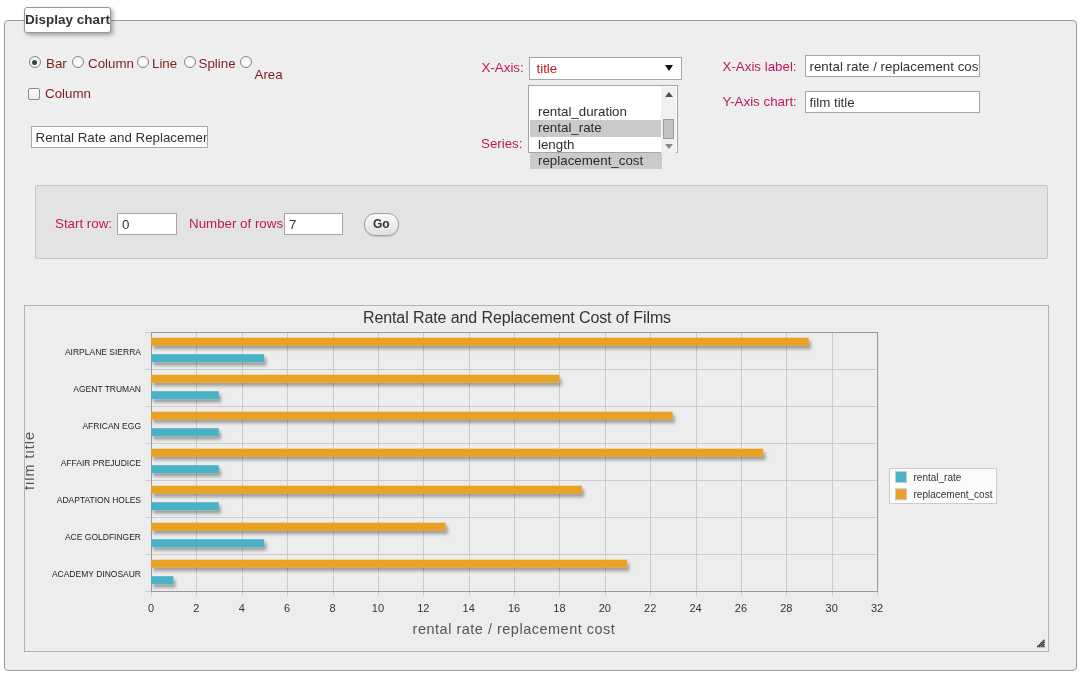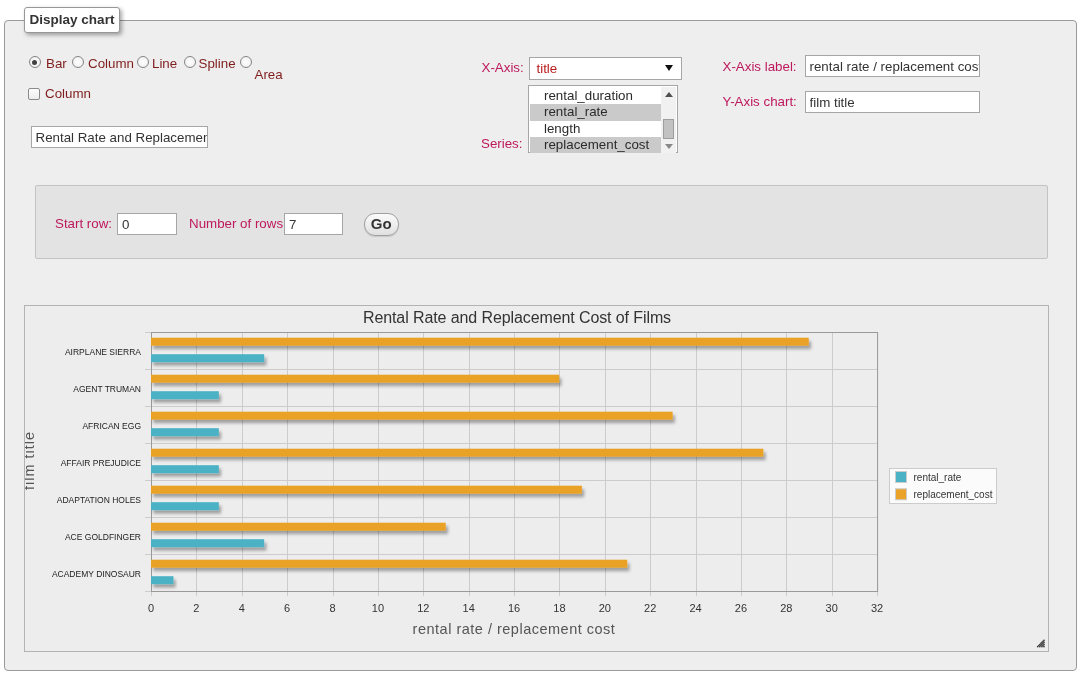--- a/index.html
+++ b/index.html
@@ -1,46 +1,46 @@
 <!DOCTYPE html>
 <html><head>
 <meta charset="utf-8">
 <style>
 * { margin:0; padding:0; box-sizing:border-box; }
 html,body { width:1081px; height:681px; background:#fff;
   font-family:"Liberation Sans", sans-serif; font-size:13.33px; color:#333; }
 .abs { position:absolute; }
 #fieldset { left:4px; top:20px; width:1073px; height:651px;
   background:#eeeeee; border:1px solid #9a9a9a; border-radius:4px; }
-#legendbox { left:24px; top:7px; width:96px; height:26px; background:#fff;
+#legendbox { left:24px; top:7px; width:87px; height:26px; background:#fff;
   border:1px solid #989898; border-radius:3px; box-shadow:2px 2px 4px rgba(0,0,0,0.35);
   font-weight:bold; font-size:13.5px; color:#333; text-align:center; line-height:24px; z-index:5; }
 .lbl { color:#be185d; }
 .rlab { color:#7f1d1d; }
 input.ti { position:absolute; border:1px solid #a6a6a6; background:#fff; height:22px;
   font-family:"Liberation Sans", sans-serif; font-size:13.33px; color:#333; padding:0 0 0 4px; border-radius:0; }
 .radio { position:absolute; width:12px; height:12px; border:1px solid #858585; border-radius:50%;
   background:radial-gradient(#ffffff 0%, #f4f4f4 60%, #e3e3e3 100%); }
 .radio.on::after { content:""; position:absolute; left:2.5px; top:2.5px; width:5px; height:5px;
   border-radius:50%; background:#424242; }
 .checkbox { position:absolute; width:12px; height:12px; border:1px solid #8b8b8b; border-radius:2px;
   background:linear-gradient(#fdfdfd,#ededed); }
 #panel { left:35px; top:185px; width:1013px; height:74px; background:#e3e3e3;
   border:1px solid #c3c3c3; border-radius:2px; }
 #gobtn { left:364px; top:213px; width:34.5px; height:22.5px; border:1px solid #9f9f9f; border-radius:11px;
-  background:linear-gradient(#fbfbfb,#e0e0e0); text-align:center; line-height:20.5px; font-size:15px; font-weight:bold; color:#333;
+  background:linear-gradient(#fbfbfb,#e0e0e0); text-align:center; line-height:20.5px; font-size:12px; font-weight:bold; color:#333;
   box-shadow:0 1px 1px rgba(0,0,0,0.12); }
 #chartbox { left:24px; top:305px; width:1025px; height:347px; background:#ededed;
   border:1px solid #b3b3b3; }
 #selbox { left:528.5px; top:56.5px; width:153.5px; height:23px; background:#fff; border:1px solid #a6a6a6; }
 #selbox .arrow { position:absolute; right:8px; top:7.5px; width:0; height:0;
   border-left:4px solid transparent; border-right:4px solid transparent; border-top:6px solid #111; }
 #listbox { left:528px; top:85px; width:150px; height:68px; background:#fff; border:1px solid #a6a6a6; }
-.opt { position:absolute; left:1px; width:131.5px; height:16.33px; line-height:16.33px; padding-left:14px;
-  font-size:13.33px; color:#2b2b2b; white-space:nowrap; overflow:hidden; }
+.opt { position:absolute; left:1px; width:131.5px; height:16.33px; line-height:16.33px; padding-left:8px;
+  font-size:13.33px; color:#2b2b2b; white-space:nowrap; overflow:hidden;margin-top:16px; }
 .opt.sel { background:#cacaca; }
 #sbar { position:absolute; right:1px; top:1px; width:15px; height:66px; background:#f1f1f1; }
 .sbtn { position:absolute; left:0; width:15px; height:14px; background:#f1f1f1; }
 .tri-up { position:absolute; left:3.5px; top:5px; width:0; height:0;
   border-left:4px solid transparent; border-right:4px solid transparent; border-bottom:5px solid #505050; }
 .tri-dn { position:absolute; left:3.5px; top:5px; width:0; height:0;
   border-left:4px solid transparent; border-right:4px solid transparent; border-top:5px solid #888; }
 #sthumb { position:absolute; left:2px; top:31.5px; width:11px; height:20px; background:#c2c2c2; border:1px solid #9e9e9e; }
 </style>
 </head>

